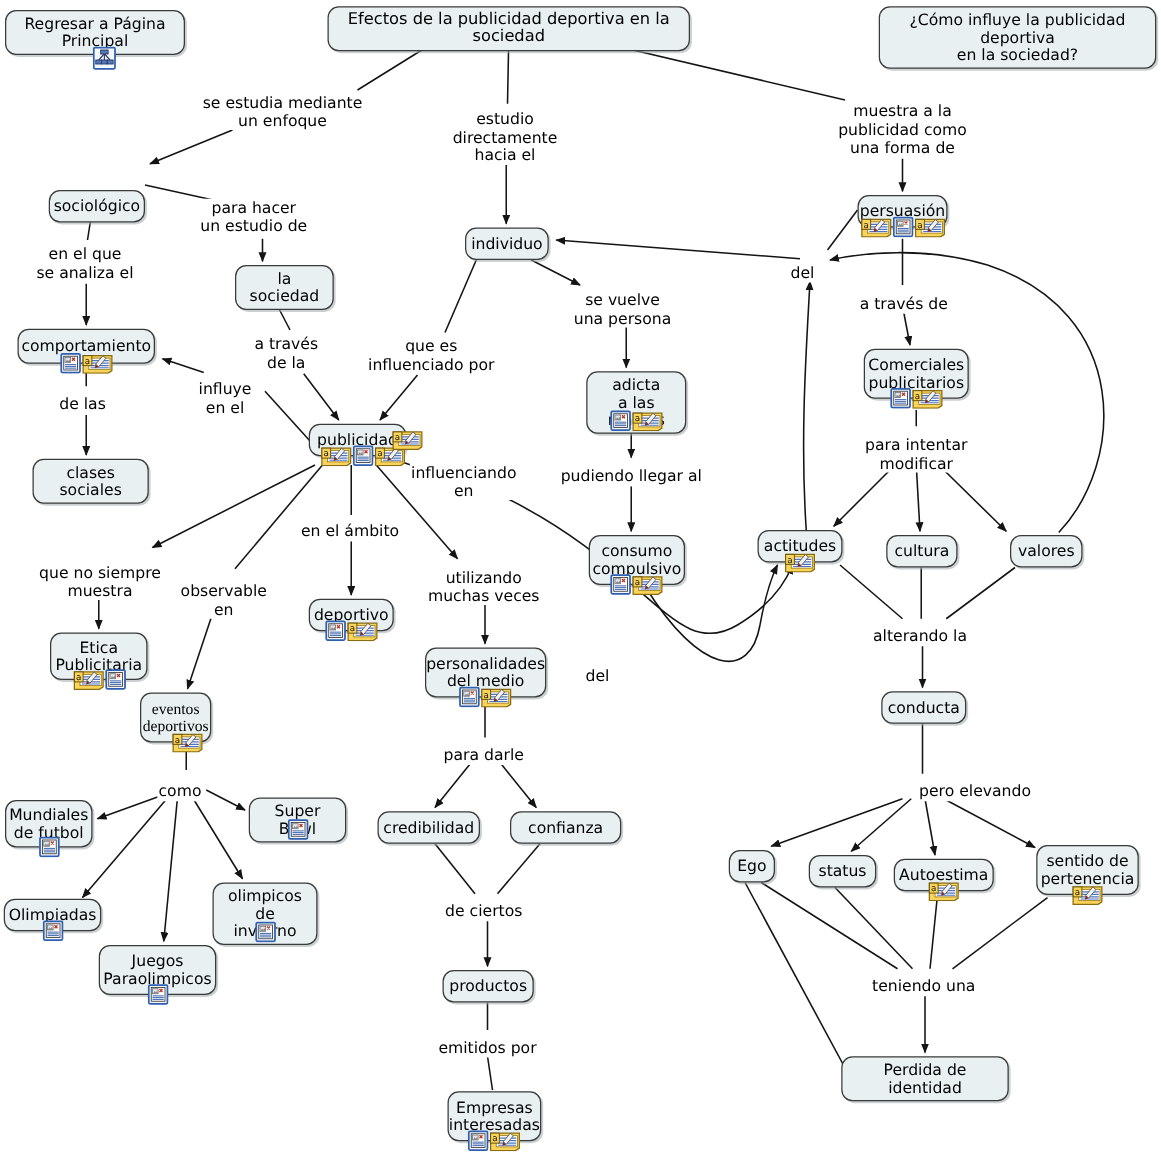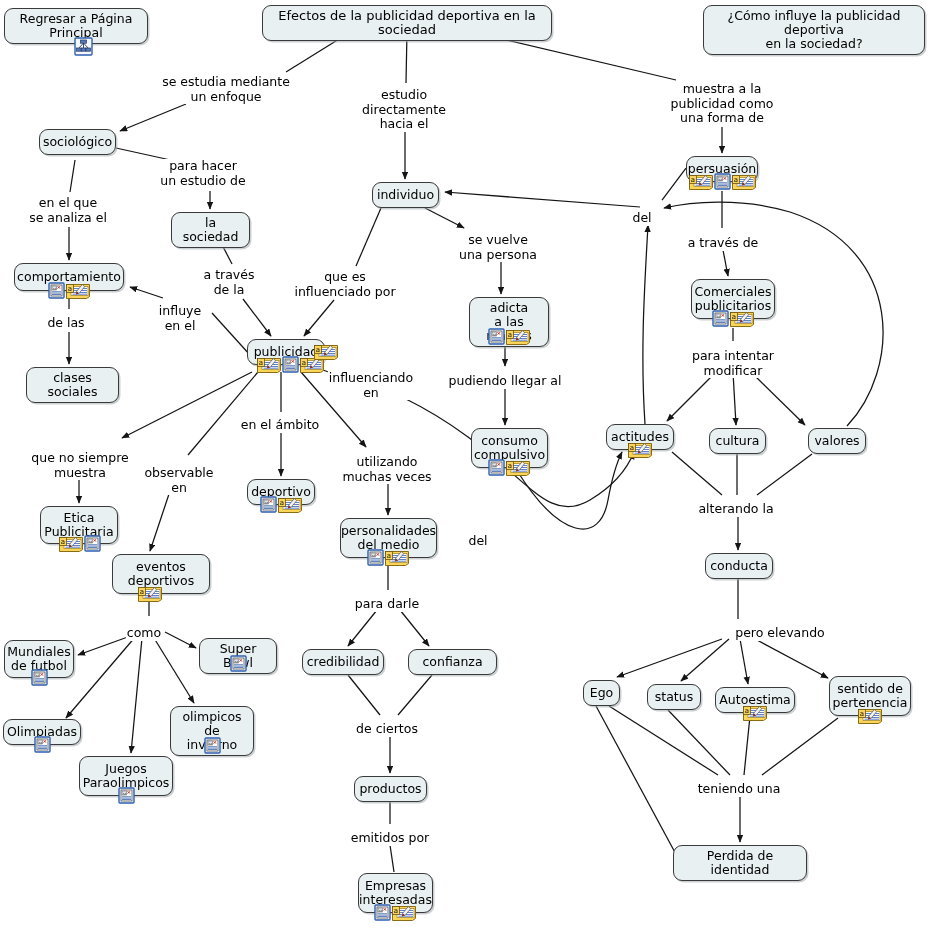--- a/index.html
+++ b/index.html
@@ -198,22 +198,22 @@
             <rect x="6.5" y="3" width="6" height="3.2" fill="#5577bb" stroke="#22365c" stroke-width=".7"></rect>
             <rect x="2.6" y="11" width="4.6" height="3.2" fill="#5577bb" stroke="#22365c" stroke-width=".7"></rect>
             <rect x="7.3" y="11" width="4.4" height="3.2" fill="#5577bb" stroke="#22365c" stroke-width=".7"></rect>
             <rect x="11.9" y="11" width="4.6" height="3.2" fill="#5577bb" stroke="#22365c" stroke-width=".7"></rect>
           </svg>
         </span>
       </div>
       <div class="node root" style="left: 262px; top: 5px; width: 290px; min-height: 26px;"><span>Efectos de la publicidad deportiva en la sociedad</span></div>
       <div class="node q" style="left: 703px; top: 5px; width: 222px; min-height: 38px;"><span>¿Cómo influye la publicidad deportiva
 en la sociedad?</span></div>
-      <div class="node" style="left: 39px; top: 129px; width: 77px; min-height: 26px;"><span>sociológico</span></div>
-      <div class="node" style="left: 171px; top: 212px; width: 79px; min-height: 25px;"><span>la sociedad</span></div>
+      <div class="node" style="left: 39px; top: 152px; width: 77px; min-height: 26px;"><span>sociológico</span></div>
+      <div class="node" style="left: 188px; top: 212px; width: 79px; min-height: 25px;"><span>la sociedad</span></div>
       <div class="node" style="left: 14px; top: 263px; width: 110px; min-height: 28px;"><span>comportamiento</span></div>
       <div class="icons" style="left: 47.5px; top: 282px;">
         <span class="ic">
           <svg width="17" height="17" viewBox="0 0 17 17">
             <rect x="1" y="1" width="15" height="15" fill="#f2f6fb" stroke="#2f5fb0" stroke-width="1.4" rx="1"></rect>
             <rect x="3" y="3" width="11" height="11" fill="#ffffff" stroke="#3c3c3c" stroke-width=".7"></rect>
             <rect x="4" y="4" width="4.5" height="4" fill="#dfe6ee" stroke="#6a6a6a" stroke-width=".6"></rect>
             <path d="M4.3 8 L5.6 5.8 L6.6 7 L7.6 5.4 L8.5 8 z" fill="#8a8a8a"></path>
             <path d="M9.6 4.2 l2.4 2.4 M12 4.2 l-2.4 2.4" stroke="#c03020" stroke-width="1"></path>
             <g stroke="#3a64ad" stroke-width=".8">
@@ -325,21 +325,21 @@
             <path d="M4.3 8 L5.6 5.8 L6.6 7 L7.6 5.4 L8.5 8 z" fill="#8a8a8a"></path>
             <path d="M9.6 4.2 l2.4 2.4 M12 4.2 l-2.4 2.4" stroke="#c03020" stroke-width="1"></path>
             <g stroke="#3a64ad" stroke-width=".8">
               <line x1="4" y1="9.7" x2="13" y2="9.7"></line>
               <line x1="4" y1="11.1" x2="13" y2="11.1"></line>
               <line x1="4" y1="12.5" x2="13" y2="12.5"></line>
             </g>
           </svg>
         </span>
       </div>
-      <div class="node" style="left: 112px; top: 554px; width: 98px; min-height: 40px;"><span>eventos
+      <div class="node" style="left: 112px; top: 554px; width: 57px; min-height: 40px; font-family: Liberation Serif, serif;"><span>eventos
 deportivos</span></div>
       <div class="icons" style="left: 136.5px; top: 585px;">
         <span class="ic">
           <svg width="26" height="17" viewBox="0 0 26 17">
             <path d="M1.5 2.5 h23 v12 l-3 2 h-20 z" fill="#fbd45a" stroke="#8a6d12" stroke-width="1"></path>
             <rect x="6" y="4.5" width="17" height="9" fill="#fdfdfd" stroke="#9b7d1d" stroke-width=".7"></rect>
             <g stroke="#4d74c4" stroke-width=".9">
               <line x1="7.5" y1="6.5" x2="22" y2="6.5"></line>
               <line x1="7.5" y1="8.5" x2="22" y2="8.5"></line>
               <line x1="7.5" y1="10.5" x2="22" y2="10.5"></line>

